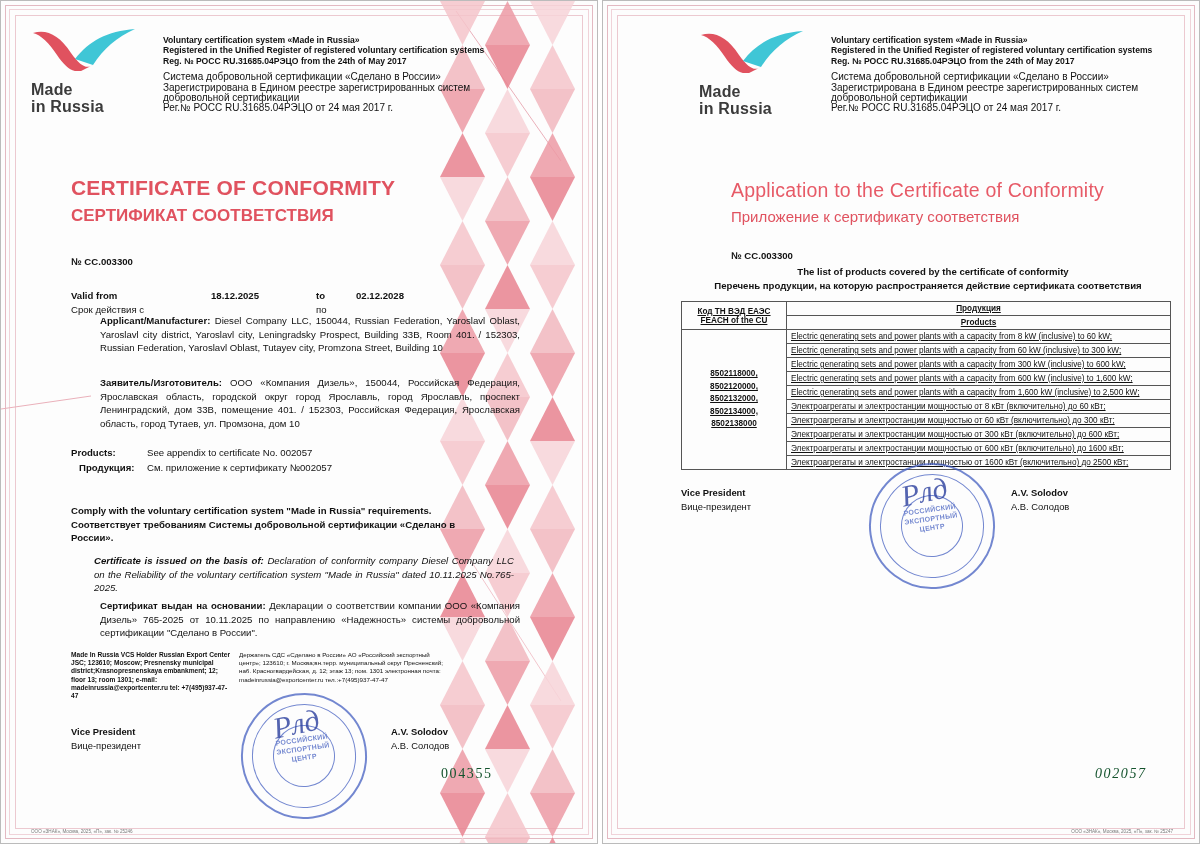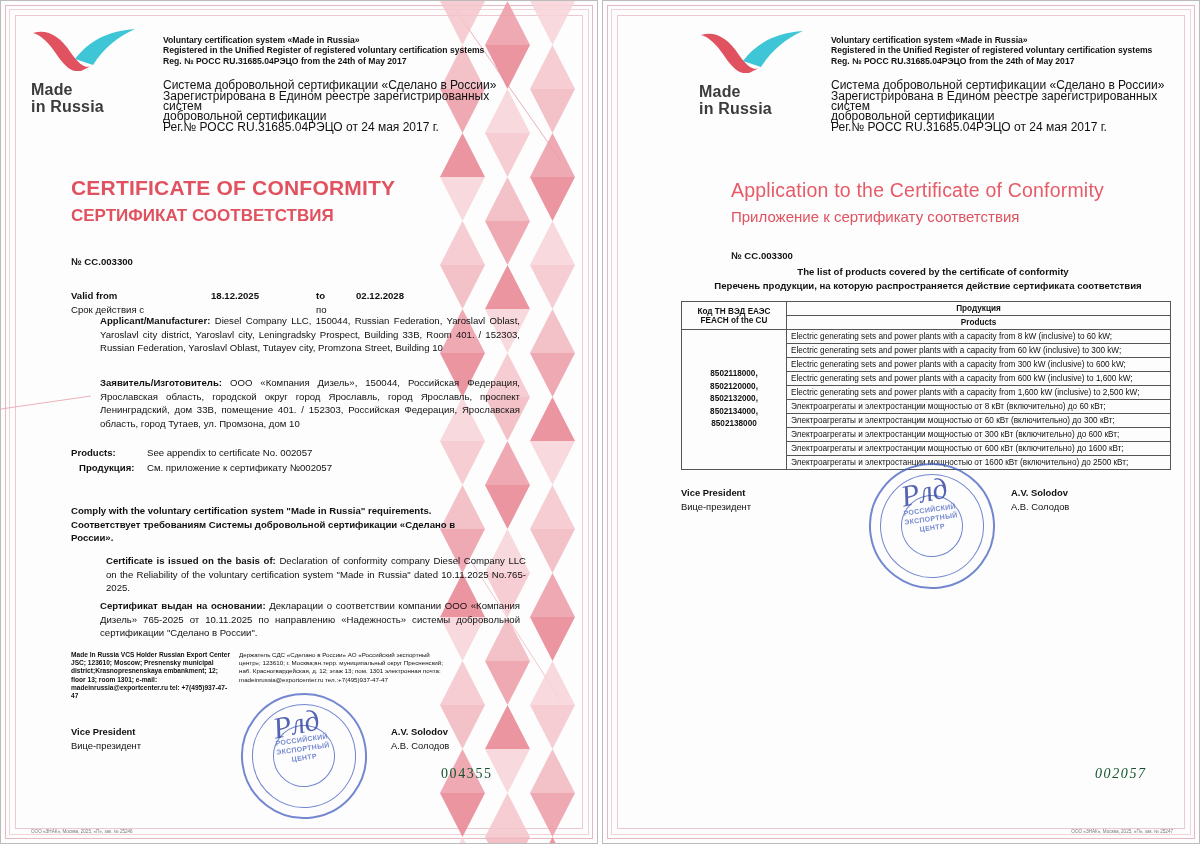--- a/index.html
+++ b/index.html
@@ -45,21 +45,21 @@
   
   .logo-wrap{position:absolute;}
   .logo-check{position:relative;width:108px;height:44px;}
   .logo-text{
     font-size:16px;font-weight:700;color:#3b3b3b;line-height:17px;margin-top:6px;
     letter-spacing:.2px;
   }
 
   .head-block{position:absolute;}
   .head-en{font-size:8.6px;font-weight:700;color:#111;line-height:10.4px;}
-  .head-ru{font-size:12px;color:#111;line-height:10.4px;margin-top:14px;}
+  .head-ru{font-size:10px;color:#111;line-height:10.4px;margin-top:6px;}
 
   h1.title-en{
     color:#e0525f;font-size:21px;font-weight:700;margin:0;letter-spacing:.2px;
   }
   h1.title-en.light{font-weight:400;color:#e75a67;font-size:19.5px;}
   h2.title-ru{
     color:#e0525f;font-size:17px;font-weight:700;margin:6px 0 0 0;
   }
   h2.title-ru.light{font-weight:400;font-size:15px;}
 
@@ -95,21 +95,21 @@
     font-size:7px;font-weight:700;line-height:9px;letter-spacing:.3px;
   }
   .signature{
     position:absolute;color:#2b3f9e;opacity:.8;
     font-family:"Liberation Serif",serif;font-style:italic;
     font-size:30px;transform:rotate(-12deg);
   }
 
   
   table.prod{
-    position:absolute;border-collapse:collapse;font-size:8.2px;color:#111;
+    position:absolute;border-collapse:collapse;font-size:8.2px;color:#111;text-decoration:underline;
   }
   table.prod th,table.prod td{
     border:1px solid #555;padding:2px 4px;vertical-align:middle;
   }
   table.prod th{font-weight:700;text-align:center;font-size:8.2px;}
   .codes{text-align:center;font-weight:700;line-height:12.4px;white-space:nowrap;}
 
   .center{text-align:center;}
   .diaglines{position:absolute;pointer-events:none;}
 </style>
@@ -261,21 +261,21 @@
       <span class="b" style="position:absolute;left:8px;">Продукция:</span>
       <span style="position:absolute;left:76px;">См. приложение к сертификату №002057</span>
     </div>
   </div>
 
   <div class="body" style="left:70px;top:503px;width:420px;">
     <div class="b">Comply with the voluntary certification system "Made in Russia" requirements.</div>
     <div class="b">Соответствует требованиям Системы добровольной сертификации «Сделано в России».</div>
   </div>
 
-  <div class="body just" style="left:76px;top:553px;width:420px;">
+  <div class="body just" style="left:64px;top:553px;width:420px;font-style:italic;">
     <span class="b">Certificate is issued on the basis of:</span>
     <span>Declaration of conformity company Diesel Company LLC on the Reliability of the voluntary certification system "Made in Russia" dated 10.11.2025 No.765-2025.</span>
   </div>
   <div class="body just" style="left:70px;top:598px;width:420px;">
     <span class="b">Сертификат выдан на основании:</span>
     <span>Декларации о соответствии компании ООО «Компания Дизель» 765-2025 от 10.11.2025 по направлению «Надежность» системы добровольной сертификации "Сделано в России".</span>
   </div>
 
   <div style="position:absolute;left:70px;top:650px;width:160px;font-size:6.6px;font-weight:700;line-height:8.2px;color:#111;">Made In Russia VCS Holder Russian Export Center JSC; 123610; Moscow; Presnensky municipal district;Krasnopresnenskaya embankment; 12; floor 13; room 1301; e-mail: madeinrussia@exportcenter.ru tel: +7(495)937-47-47</div>
   <div style="position:absolute;left:238px;top:650px;width:210px;font-size:6.2px;line-height:8.2px;color:#111;">Держатель СДС «Сделано в России» АО «Российский экспортный центр»; 123610; г. Москва;вн.терр. муниципальный округ Пресненский; наб. Красногвардейская, д. 12; этаж 13; пом. 1301 электронная почта: madeinrussia@exportcenter.ru тел.:+7(495)937-47-47</div>

